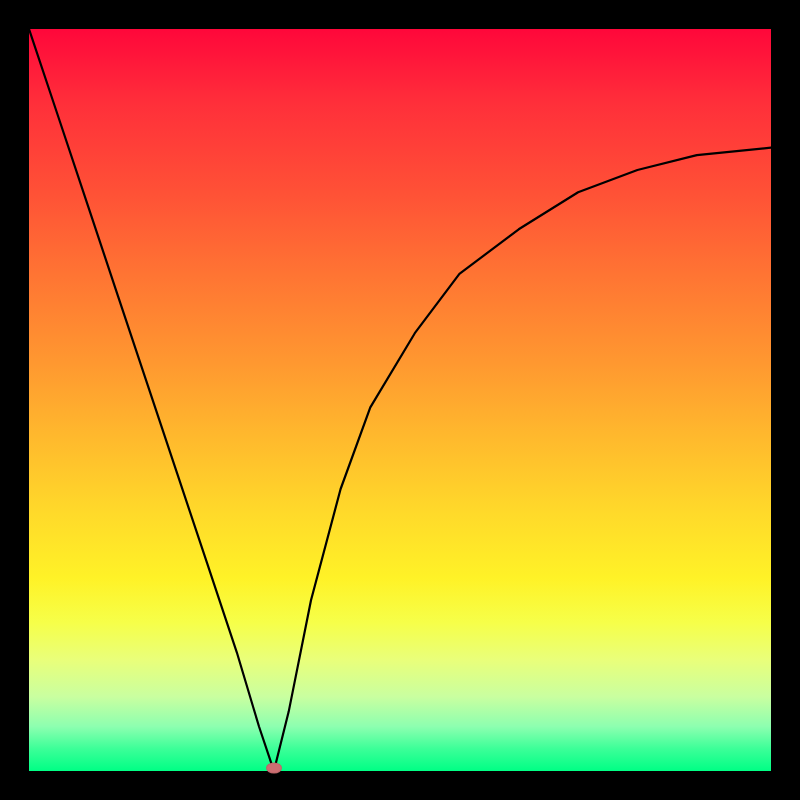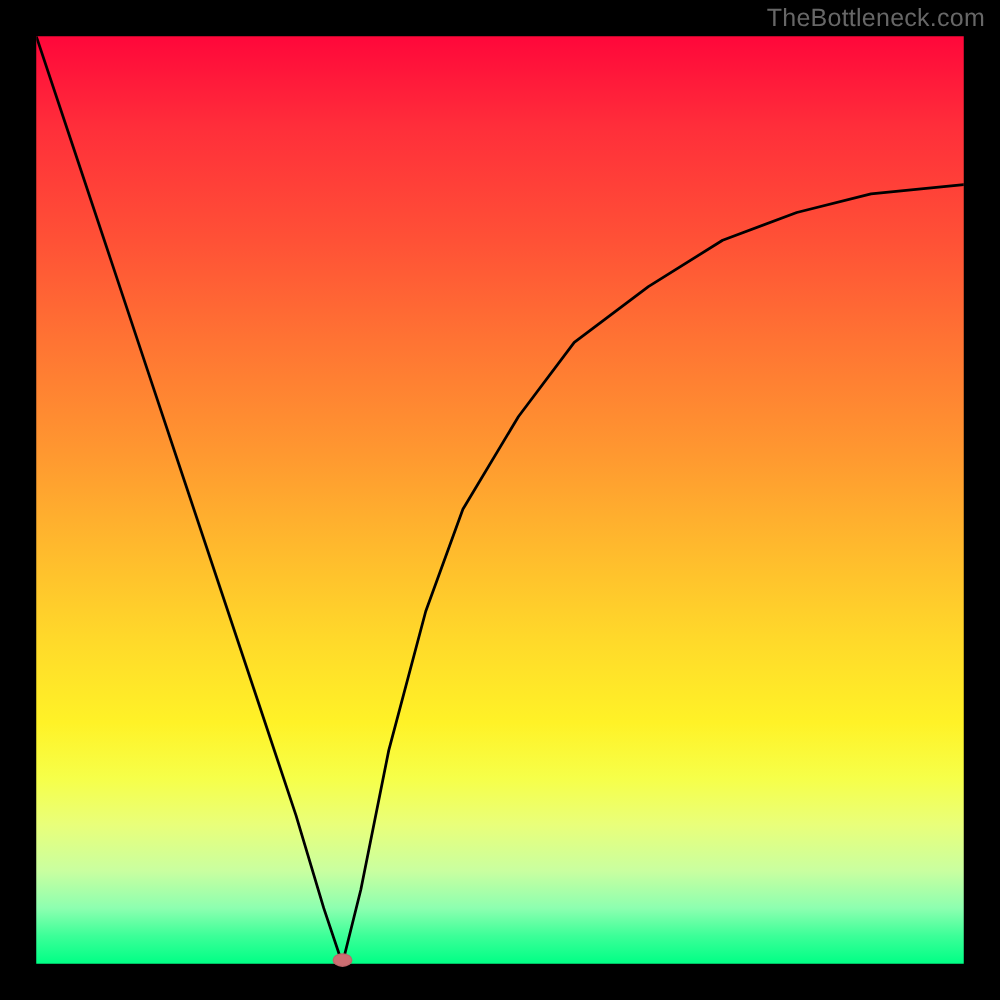--- a/index.html
+++ b/index.html
@@ -69,14 +69,13 @@
 </head>
 <body>
 
 <div class="stage">
   <div class="plot">
     <svg class="curve-layer" viewBox="0 0 742 742" preserveAspectRatio="none">
       <path id="curve-path" d="M0.0 0.0 L29.7 89.0 L59.4 178.1 L89.0 267.1 L118.7 356.2 L148.4 445.2 L178.1 534.2 L207.8 623.3 L230.0 697.5 L244.9 742.0 L259.7 682.6 L282.0 571.3 L311.6 460.0 L341.3 378.4 L385.8 304.2 L430.4 244.9 L489.7 200.3 L549.1 163.2 L608.4 141.0 L667.8 126.1 L742.0 118.7"></path>
     </svg>
     <div class="marker" id="notch-marker" style="left: 244.86px; top: 739px; background: rgb(204, 110, 114);"></div>
   </div>
-  <div class="watermark">TheBottleneck.com</div>
 </div>
 
 </body></html>

